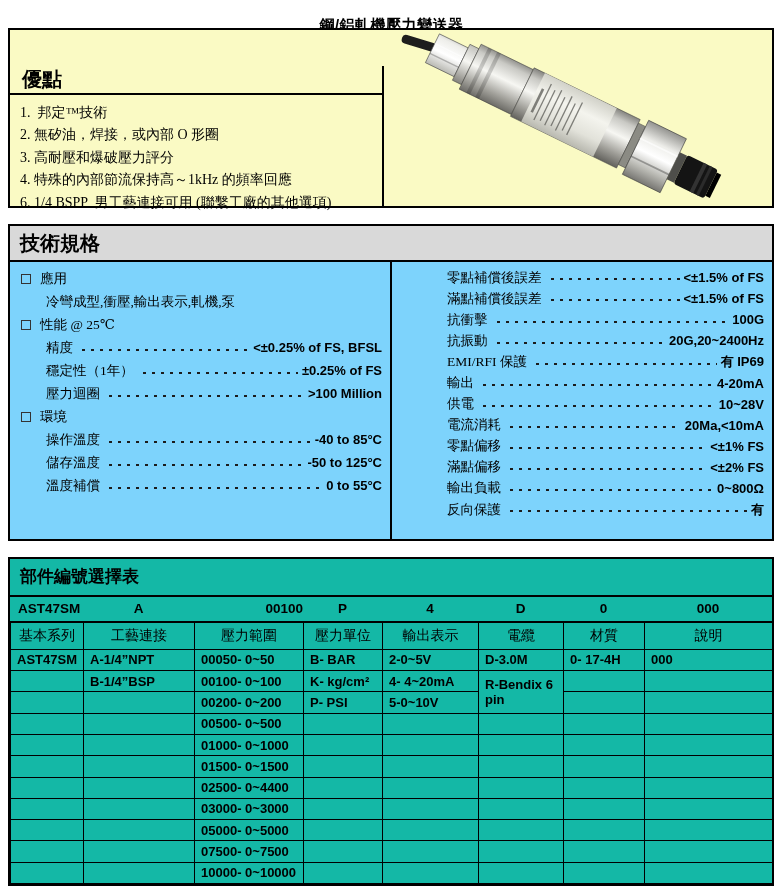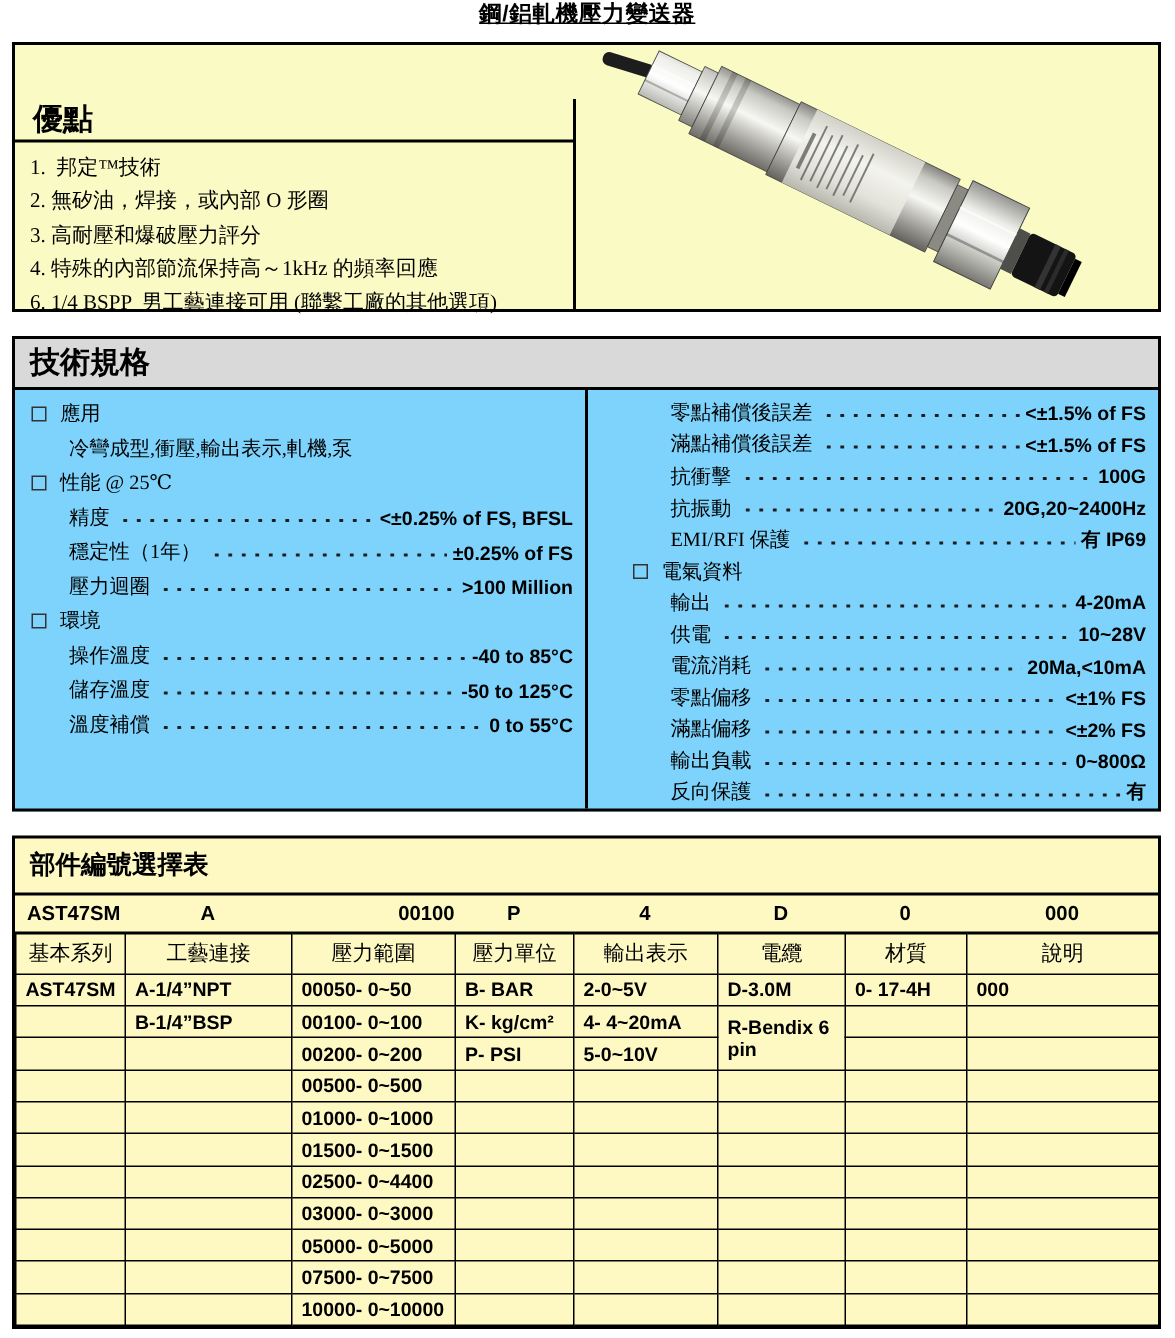--- a/index.html
+++ b/index.html
@@ -1,19 +1,19 @@
 <!DOCTYPE html>
 <html><head>
 <meta charset="utf-8">
 <style>
   * { margin:0; padding:0; box-sizing:border-box; }
   html,body { width:783px; height:892px; background:#ffffff; overflow:hidden;
     font-family:"Liberation Sans","DejaVu Sans",sans-serif; color:#000; }
 
-  .doc-title { position:absolute; top:0; left:0; width:783px; text-align:center;
+  .doc-title { position:absolute; top:16px; left:0; width:783px; text-align:center;
     font-size:15px; font-weight:bold; text-decoration:underline; letter-spacing:0.5px; }
 
   
   .box-top { position:absolute; left:8px; top:28px; width:766px; height:180px;
     border:2px solid #000; display:flex; background:#fafac4; }
   .adv-pane { width:374px; border-right:2px solid #000; display:flex; flex-direction:column;margin-top:36px; }
   .adv-header { height:38px; border-bottom:2px solid #000; display:flex; align-items:center;
     padding-left:12px; font-size:20px; font-weight:bold; }
   .adv-list { flex:1; padding:7px 10px 0 10px; }
   .adv-item { font-size:14px; line-height:22.4px; white-space:pre-wrap;
@@ -37,21 +37,21 @@
   .spec-row .lab { white-space:nowrap; font-family:"Liberation Serif","DejaVu Serif",serif; }
   .spec-row.spec  { padding-left:26px; }
   .spec-row.plain { padding-left:26px; font-family:"Liberation Serif","DejaVu Serif",serif; }
   .dots { flex:1; align-self:stretch; margin:0 4px;
     background-image:radial-gradient(circle,#1b1b1b 1.15px,transparent 1.35px);
     background-size:9px 6px; background-repeat:repeat-x; background-position:2px 62%; }
   .spec-row .val { white-space:nowrap; font-weight:bold; font-size:13px; }
 
   
   .box-table { position:absolute; left:8px; top:557px; width:766px; height:329px;
-    border:2px solid #000; background:#fef9c3; display:flex; flex-direction:column; }
+    border:2px solid #000; background:#14b8a6; display:flex; flex-direction:column; }
   .pt-heading { height:39px; border-bottom:2px solid #000; display:flex; align-items:center;
     padding-left:10px; font-size:17px; font-weight:bold; }
   .code-row { height:26px; border-bottom:1px solid #000; display:flex; align-items:center; }
   .code-cell { font-size:13.5px; font-weight:bold; text-align:center; }
   .code-cell:first-child { text-align:left; padding-left:8px; }
   table.pt { border-collapse:collapse; table-layout:fixed; width:762px; margin-left:0; }
   table.pt td, table.pt th { border:1px solid #000; padding:0 6px; overflow:hidden;
     font-weight:normal; vertical-align:middle; }
   table.pt tr { height:21.3px; }
   table.pt tr.hdr { height:27px; }
@@ -203,24 +203,20 @@
         <div class="spec-row spec">
           <span class="lab">抗振動</span>
           <span class="dots"></span>
           <span class="val">20G,20~2400Hz</span>
         </div>
         <div class="spec-row spec">
           <span class="lab">EMI/RFI 保護</span>
           <span class="dots"></span>
           <span class="val">有 IP69</span>
         </div>
-        <div class="spec-row section">
-          <span class="cbx"></span>
-          <span class="lab">電氣資料</span>
-        </div>
         <div class="spec-row spec">
           <span class="lab">輸出</span>
           <span class="dots"></span>
           <span class="val">4-20mA</span>
         </div>
         <div class="spec-row spec">
           <span class="lab">供電</span>
           <span class="dots"></span>
           <span class="val">10~28V</span>
         </div>

